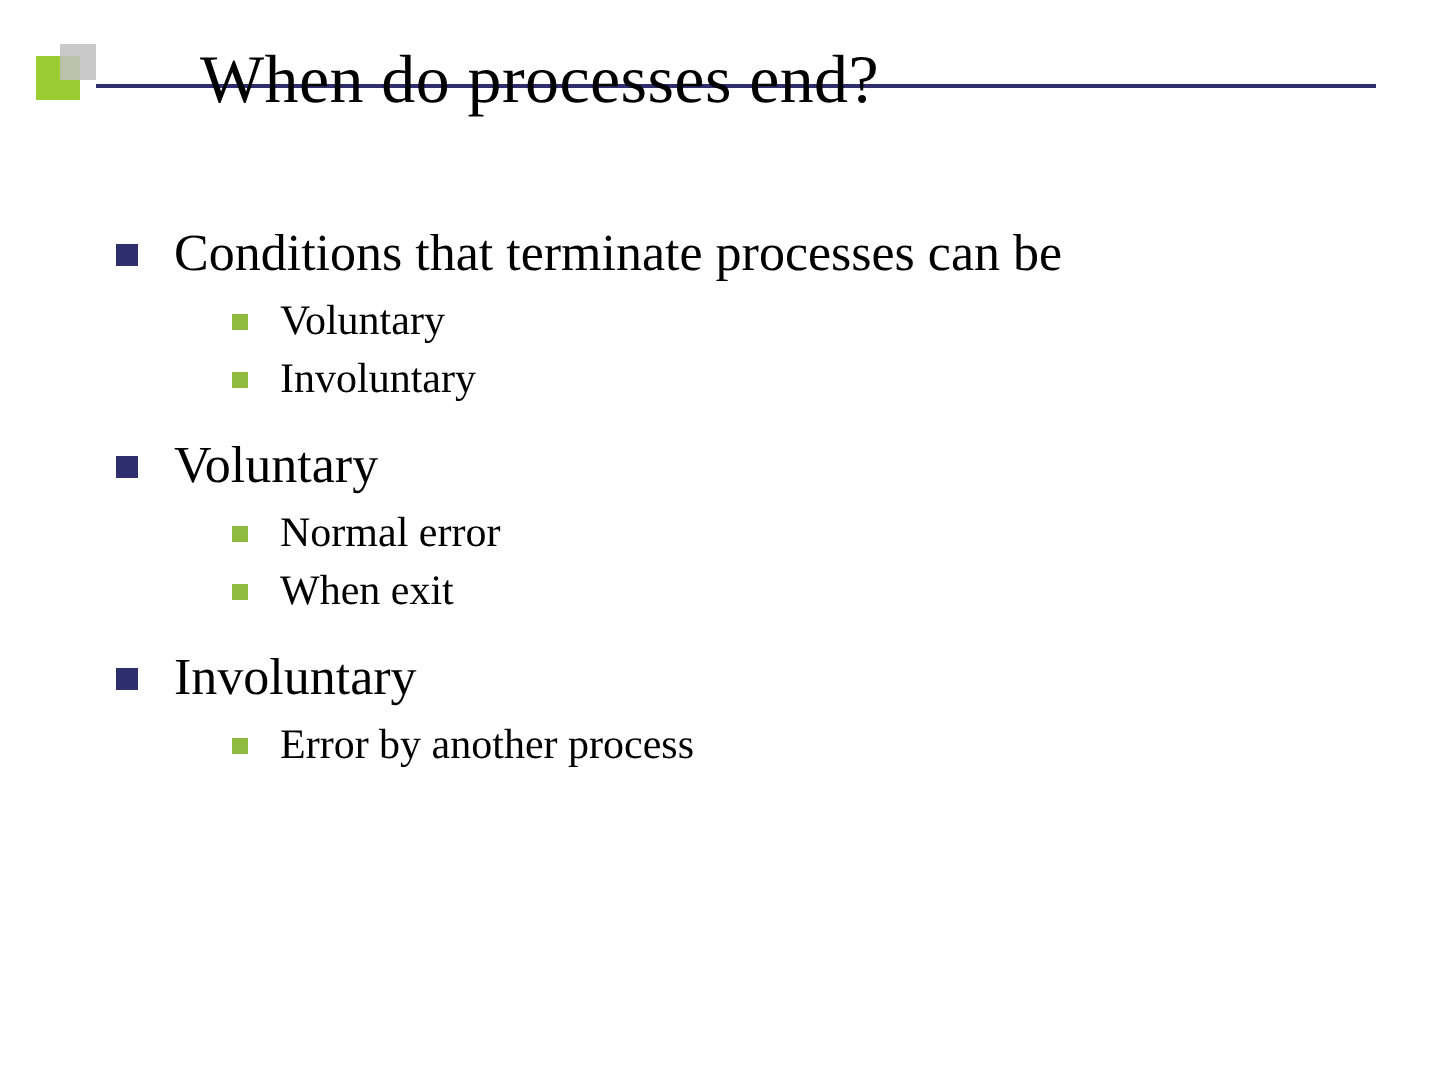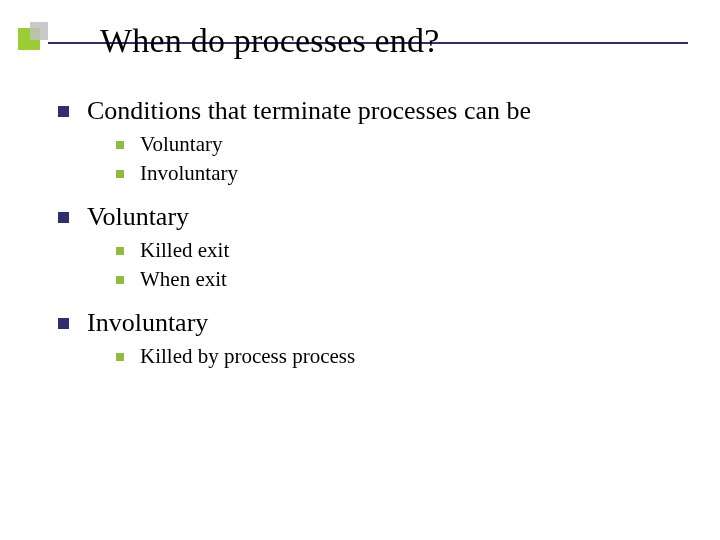--- a/index.html
+++ b/index.html
@@ -62,21 +62,21 @@
     left: 58px;
     top: 96px;
     width: 610px;
   }
   .lvl1 {
     display: flex;
     align-items: flex-start;
     margin-top: 16px;
     font-size: 26px;
   }
-  .lvl1:first-child { margin-top: 0; }
+  .lvl1:first-child { margin-top: 16px; }
   .lvl1 .b {
     flex: 0 0 auto;
     width: 11px;
     height: 11px;
     background: #2f2f6f;
     margin-top: 10px;
     margin-right: 18px;
   }
   .lvl1 .t { flex: 1 1 auto; }
   .sub {
@@ -129,33 +129,33 @@
       </div>
     </div>
 
     <div class="lvl1">
       <div class="b"></div>
       <div class="t">Voluntary</div>
     </div>
     <div class="sub">
       <div class="lvl2">
         <div class="b"></div>
-        <div class="t">Killed exit</div>
+        <div class="t">Normal error</div>
       </div>
       <div class="lvl2">
         <div class="b"></div>
         <div class="t">When exit</div>
       </div>
     </div>
 
     <div class="lvl1">
       <div class="b"></div>
       <div class="t">Involuntary</div>
     </div>
     <div class="sub">
       <div class="lvl2">
         <div class="b"></div>
-        <div class="t">Killed by process process</div>
+        <div class="t">Error by another process</div>
       </div>
     </div>
 
   </div>
 </div>
 
 </body></html>

